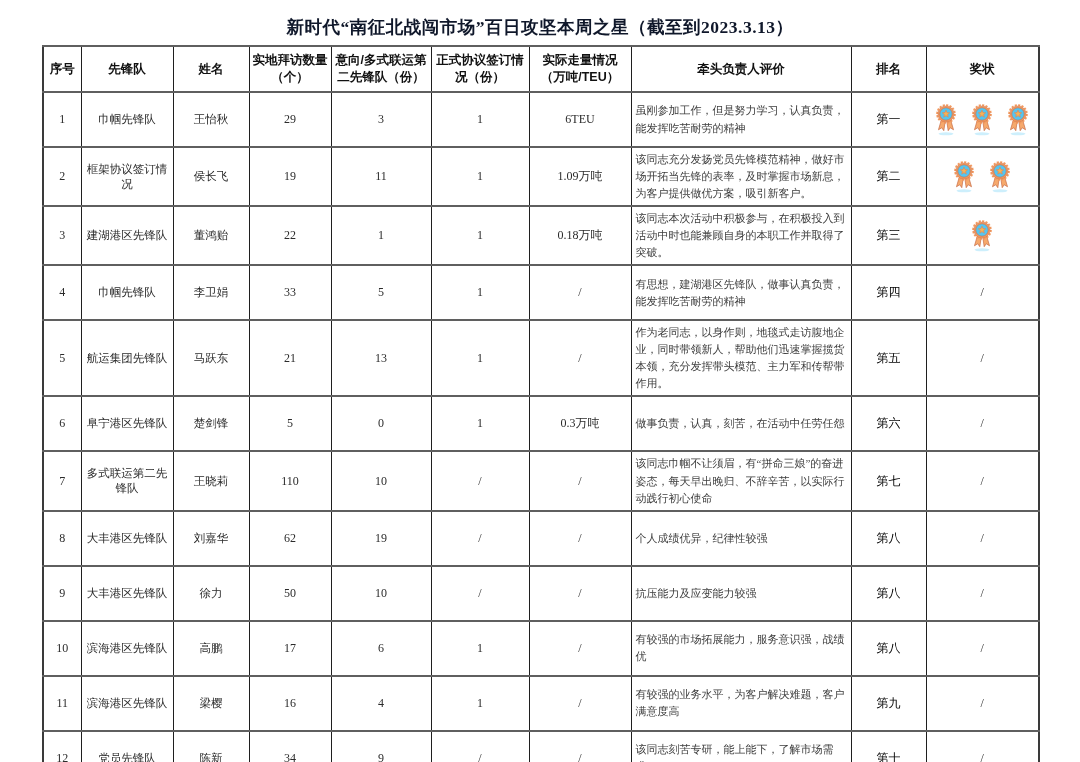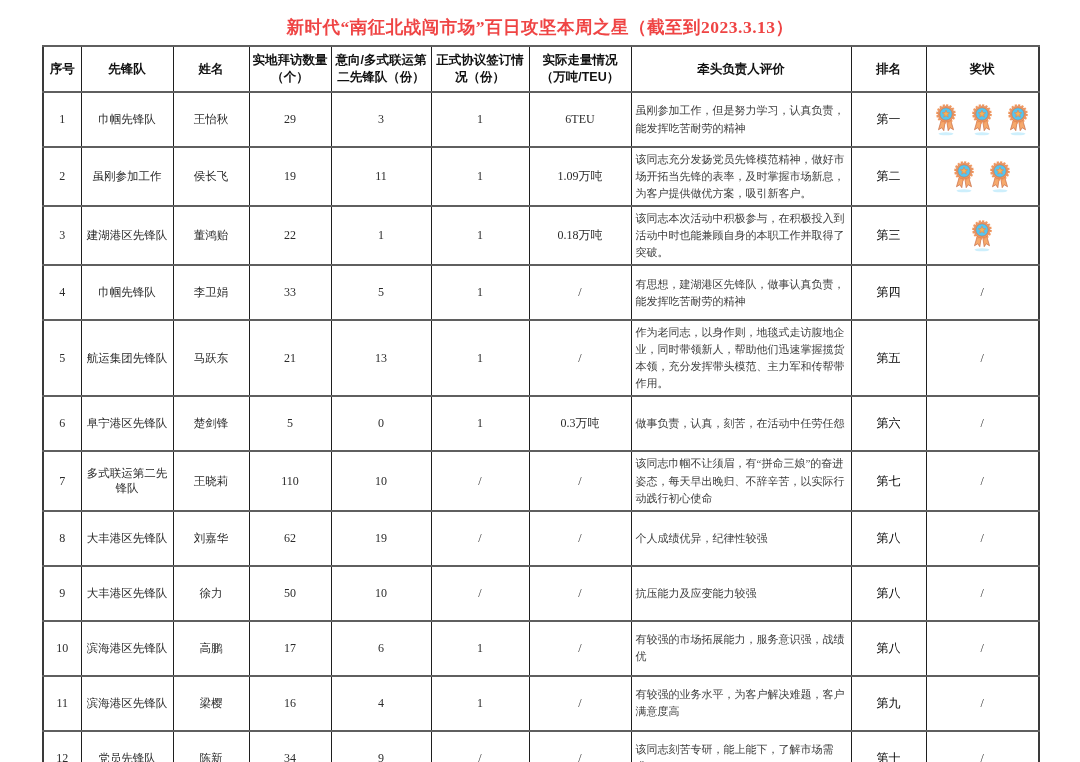--- a/index.html
+++ b/index.html
@@ -3,21 +3,21 @@
 <meta charset="utf-8">
 <style>
   html,body { margin:0; padding:0; background:#e8e8e8; }
   .page {
     width:1080px; height:762px; background:#ffffff; position:relative;
     font-family:"Liberation Serif","DejaVu Serif",serif; overflow:hidden;
     margin:0 auto;
   }
   .title {
     position:absolute; top:15px; left:0; width:100%;
-    text-align:center; font-size:17.5px; font-weight:bold; color:#ef4444;
+    text-align:center; font-size:17.5px; font-weight:bold; color:#0f172a;
     letter-spacing:0.5px;
   }
   table.star-table {
     position:absolute; left:42px; top:45px; width:996px;
     border-collapse:collapse; table-layout:fixed;
     border:2px solid #3a3a3a;
   }
   .star-table th, .star-table td {
     border-left:1px solid #1f1f1f; border-right:1px solid #1f1f1f;
     border-top:2px solid #5f5f5f; border-bottom:2px solid #5f5f5f;
@@ -114,21 +114,21 @@
       <circle cx="15" cy="12" r="9.7" fill="none" stroke="#F2995E" stroke-width="2" stroke-dasharray="2.3 1.5"></circle>
       <circle cx="15" cy="12" r="8.8" fill="#F2995E" stroke="#C9714C" stroke-width="0.5"></circle>
       <circle cx="15" cy="12" r="6.8" fill="#53C6F2" stroke="#C9714C" stroke-width="0.7"></circle>
       <path d="M15,7.8 L16.12,10.46 L18.99,10.70 L16.81,12.59 L17.47,15.40 L15,13.9 L12.53,15.40 L13.19,12.59 L11.01,10.70 L13.88,10.46 Z" fill="#F8B254" stroke="#D8875A" stroke-width="0.7" stroke-linejoin="round"></path>
     </svg>
             </div>
       </td>
     </tr>
         <tr>
       <td class="cell-no">2</td>
-      <td class="cell-team">虽刚参加工作</td>
+      <td class="cell-team">框架协议签订情况</td>
       <td class="cell-name">侯长飞</td>
       <td class="cell-num">19</td>
       <td class="cell-num">11</td>
       <td class="cell-num">1</td>
       <td class="cell-num">1.09万吨</td>
       <td class="cell-eval">该同志充分发扬党员先锋模范精神，做好市场开拓当先锋的表率，及时掌握市场新息，为客户提供做优方案，吸引新客户。</td>
       <td class="cell-rank">第二</td>
       <td class="cell-award">
         <div class="medals">
               <svg class="medal" viewBox="0 0 30 36" width="28" height="33" aria-hidden="true">

